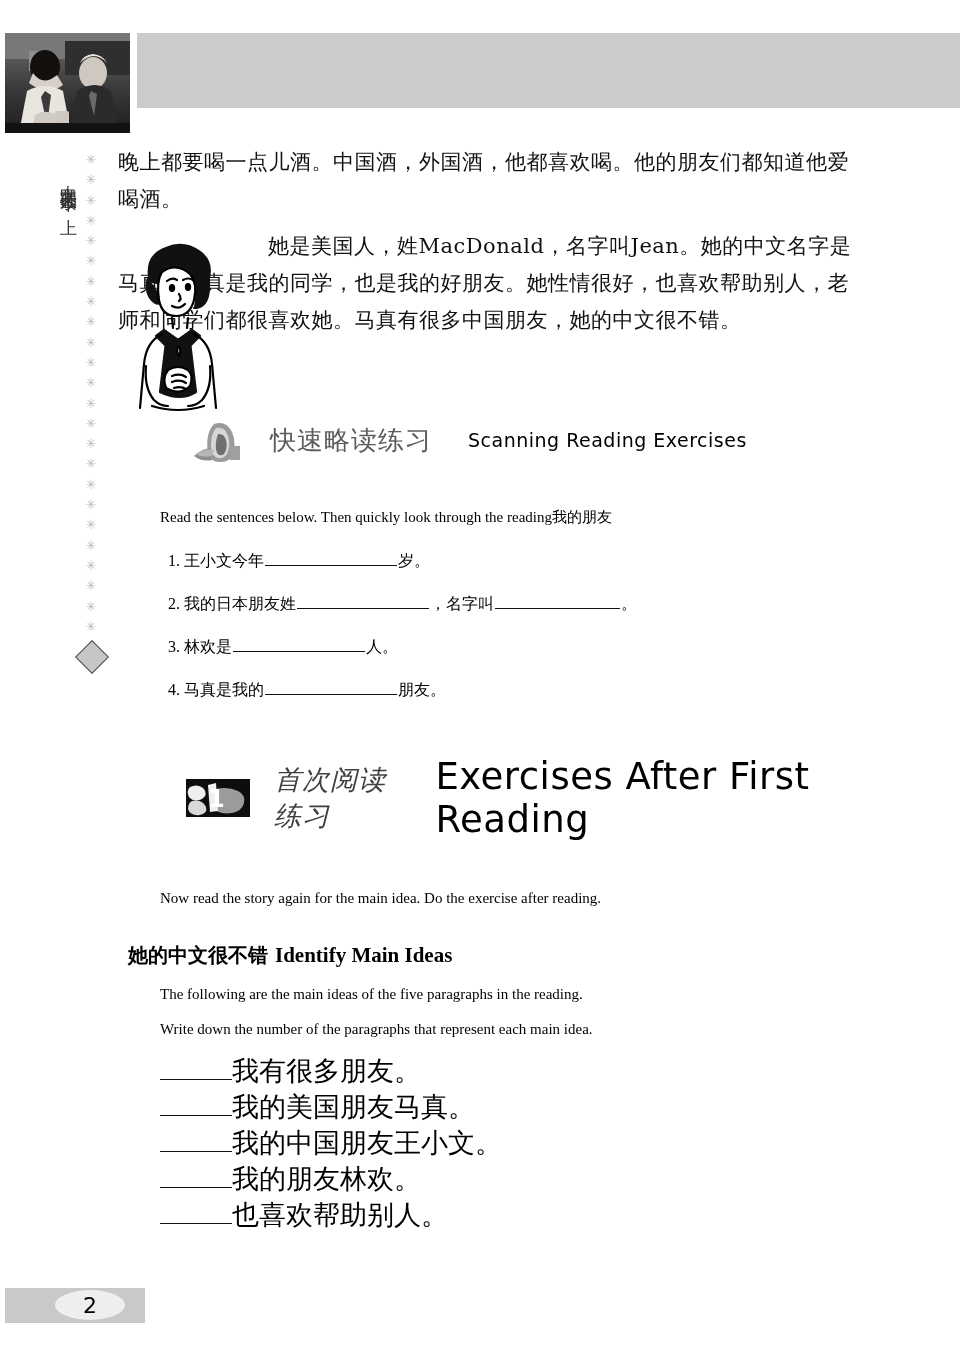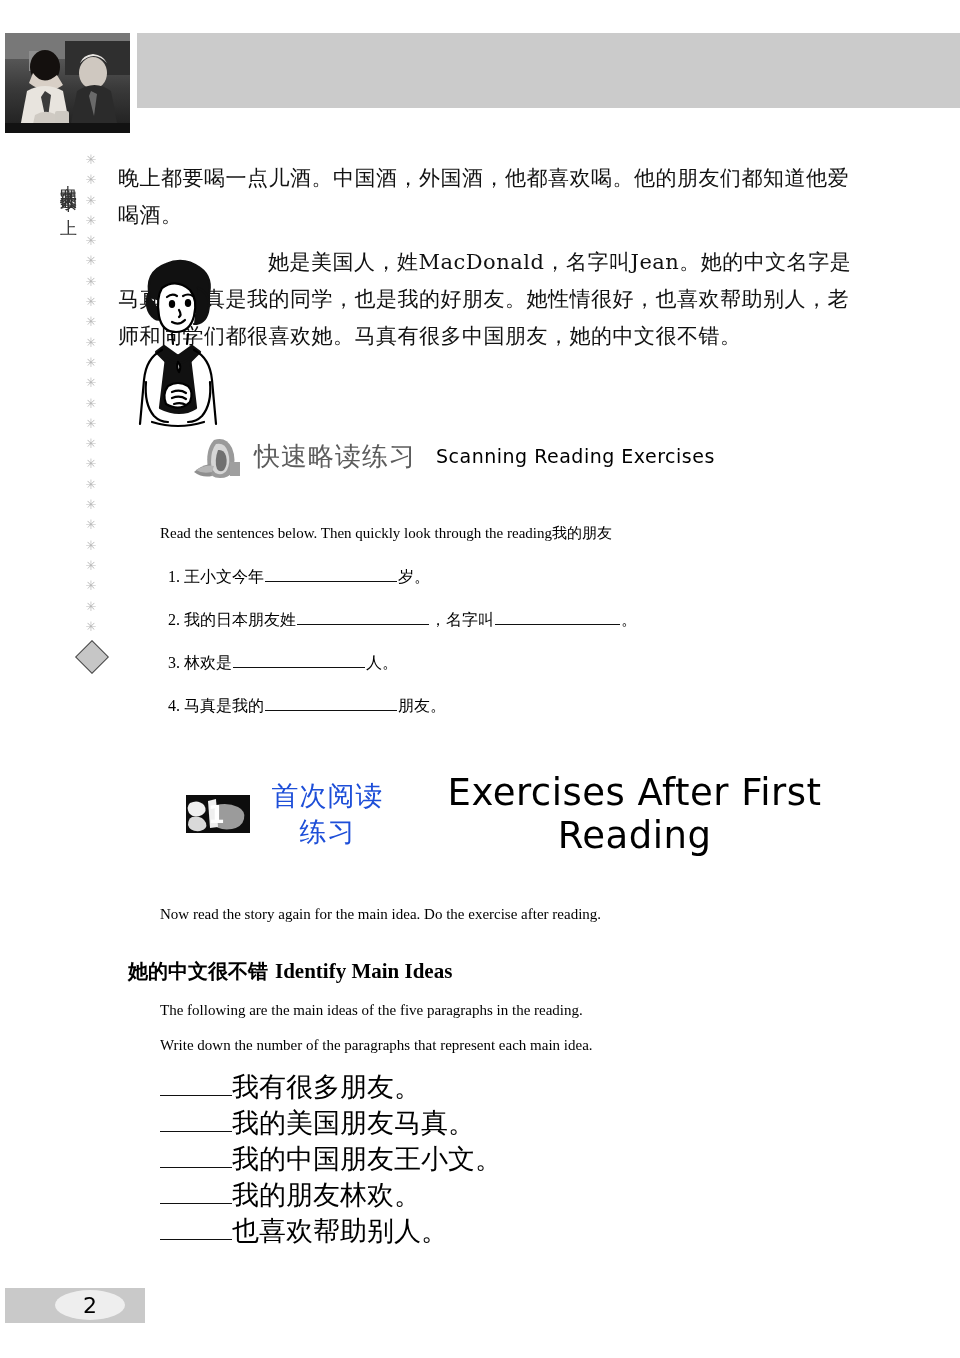--- a/index.html
+++ b/index.html
@@ -79,21 +79,21 @@
     height: 22px;
     background: #c6c6c6;
     border: 1.5px solid #4a4a4a;
     transform: rotate(45deg);
   }
 
   
   #content {
     position: absolute;
     left: 118px;
-    top: 160px;
+    top: 144px;
     width: 740px;
   }
 
   .cn-body {
     font-family: "DejaVu Serif", "Liberation Serif", serif;
     font-size: 21px;
     line-height: 37px;
     letter-spacing: 0.5px;
     color: #111;
   }
@@ -122,22 +122,21 @@
     width: 738px;
     text-indent: 150px;
   }
 
   
   #scanning-section { margin-top: 40px; }
 
   .section-head {
     display: flex;
     align-items: center;
-    gap: 8px;
-    text-align: center;
+    gap: 24px;
   }
   #scanning-head { padding-left: 72px; }
 
   #reader-icon {
     width: 56px;
     height: 44px;
     flex: 0 0 auto;
   }
   .head-cn {
     font-family: "DejaVu Sans", sans-serif;
@@ -190,21 +189,21 @@
   #first-reading-head { padding-left: 68px; }
 
   #map-badge {
     width: 64px;
     height: 38px;
     flex: 0 0 auto;
     background: #111;
     position: relative;
     overflow: hidden;
   }
-  #first-reading-head .head-cn { font-size: 27px; color: #1d4ed8; }
+  #first-reading-head .head-cn { font-size: 27px; color: #404040; font-style: italic; }
   #first-reading-head .head-en { font-size: 37px; margin-left: 6px; }
 
   #first-reading-body {
     margin-top: 40px;
     padding-left: 42px;
   }
   #main-ideas-title {
     margin: 26px 0 0 -32px;
     font-family: "DejaVu Sans", sans-serif;
     font-weight: bold;

